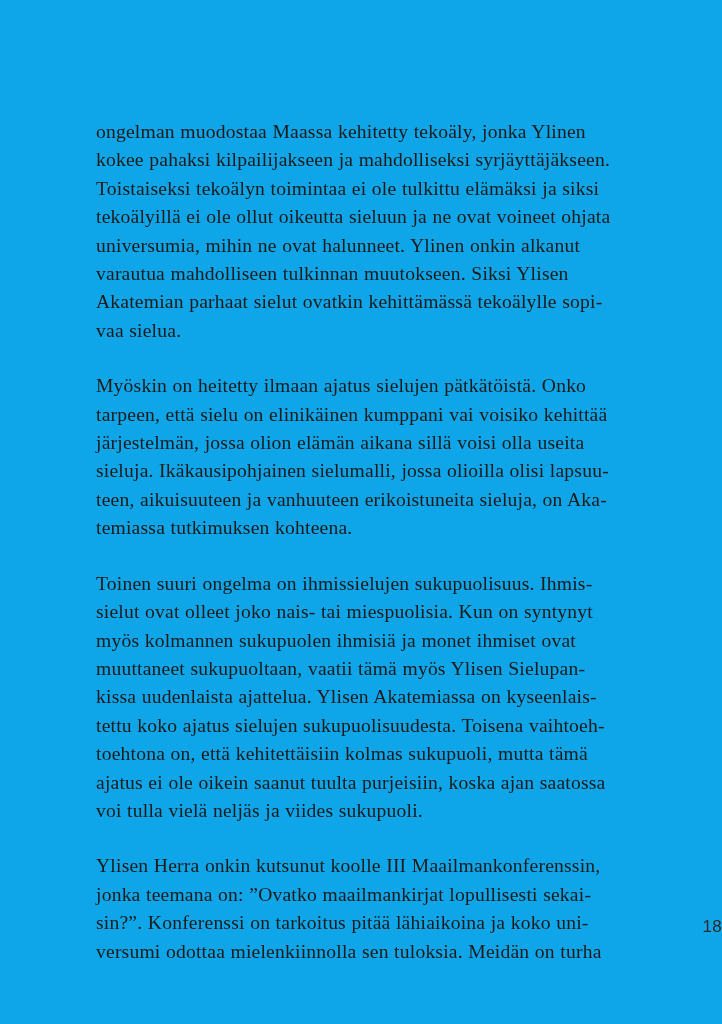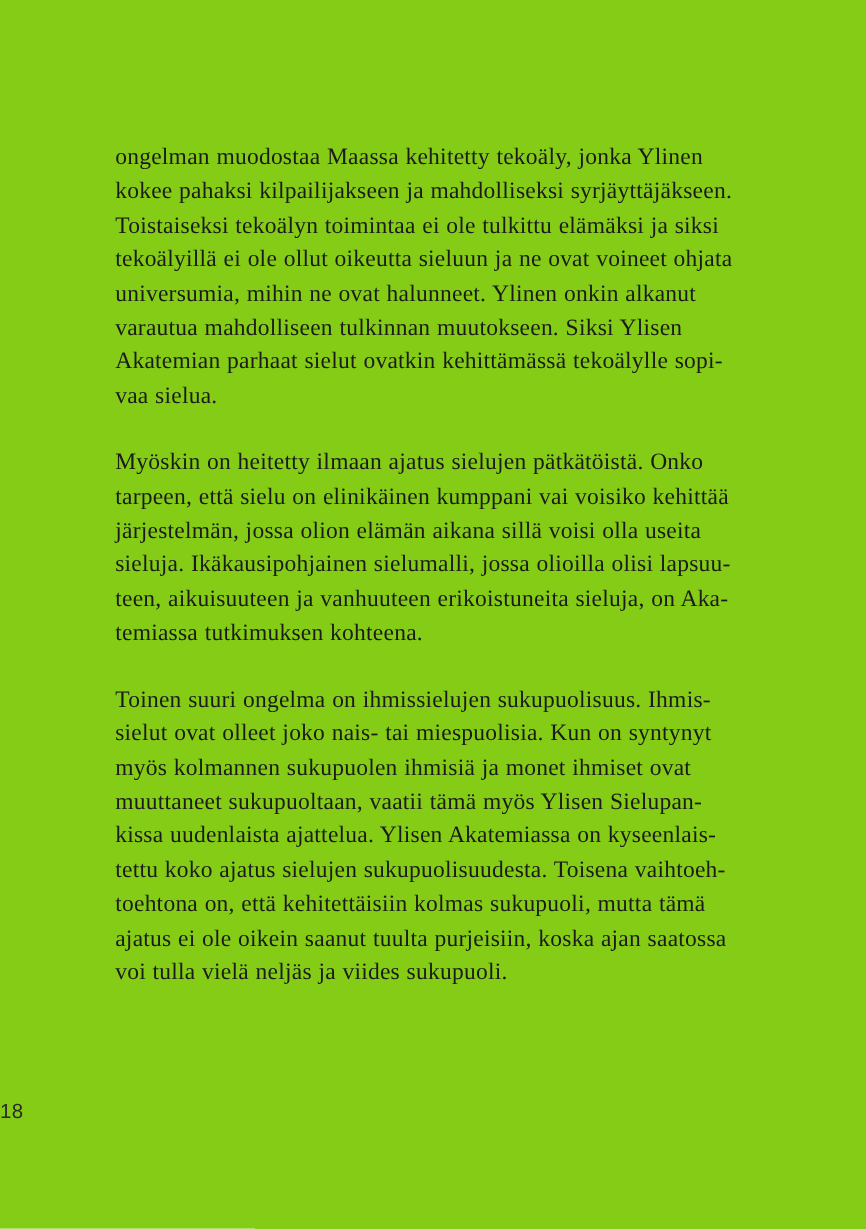--- a/index.html
+++ b/index.html
@@ -11,21 +11,21 @@
   body {
     font-family: "Liberation Serif", "DejaVu Serif", serif;
     color: #1a1a1a;
     -webkit-font-smoothing: antialiased;
   }
   .page {
     position: relative;
     width: 722px;
     height: 1024px;
     margin: 0 auto;
-    background: #84cc16;
+    background: #0ea5e9;
     overflow: hidden;
     box-sizing: border-box;
   }
   .text-block {
     position: absolute;
     left: 96px;
     top: 118px;
     width: 536px;
   }
   .para {
@@ -39,21 +39,21 @@
     word-spacing: 0.02em;
   }
   .para:last-of-type {
     margin-bottom: 0;
   }
   .page-number {
     position: absolute;
     left: 0;
     right: 0;
     top: 917px;
-    text-align: left;
+    text-align: right;
     font-family: "Liberation Sans", "DejaVu Sans", sans-serif;
     font-size: 17px;
     line-height: 20px;
     color: #2a2a2a;
     letter-spacing: 0.02em;
   }
 </style>
 </head>
 <body>
 
@@ -76,17 +76,21 @@
 temiassa tutkimuksen kohteena.</p>
     <p class="para">Toinen suuri ongelma on ihmissielujen sukupuolisuus. Ihmis-
 sielut ovat olleet joko nais- tai miespuolisia. Kun on syntynyt
 myös kolmannen sukupuolen ihmisiä ja monet ihmiset ovat
 muuttaneet sukupuoltaan, vaatii tämä myös Ylisen Sielupan-
 kissa uudenlaista ajattelua. Ylisen Akatemiassa on kyseenlais-
 tettu koko ajatus sielujen sukupuolisuudesta. Toisena vaihtoeh-
 toehtona on, että kehitettäisiin kolmas sukupuoli, mutta tämä
 ajatus ei ole oikein saanut tuulta purjeisiin, koska ajan saatossa
 voi tulla vielä neljäs ja viides sukupuoli.</p>
+    <p class="para">Ylisen Herra onkin kutsunut koolle III Maailmankonferenssin,
+jonka teemana on: ”Ovatko maailmankirjat lopullisesti sekai-
+sin?”. Konferenssi on tarkoitus pitää lähiaikoina ja koko uni-
+versumi odottaa mielenkiinnolla sen tuloksia. Meidän on turha</p>
   </div>
 
   <div class="page-number">18</div>
 
 </div>
 
 </body></html>

